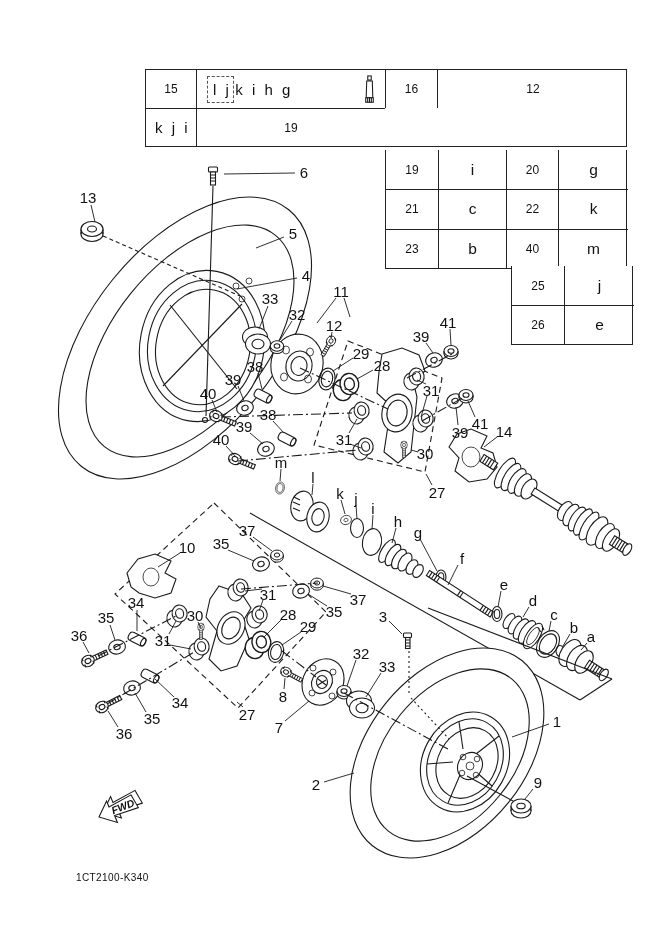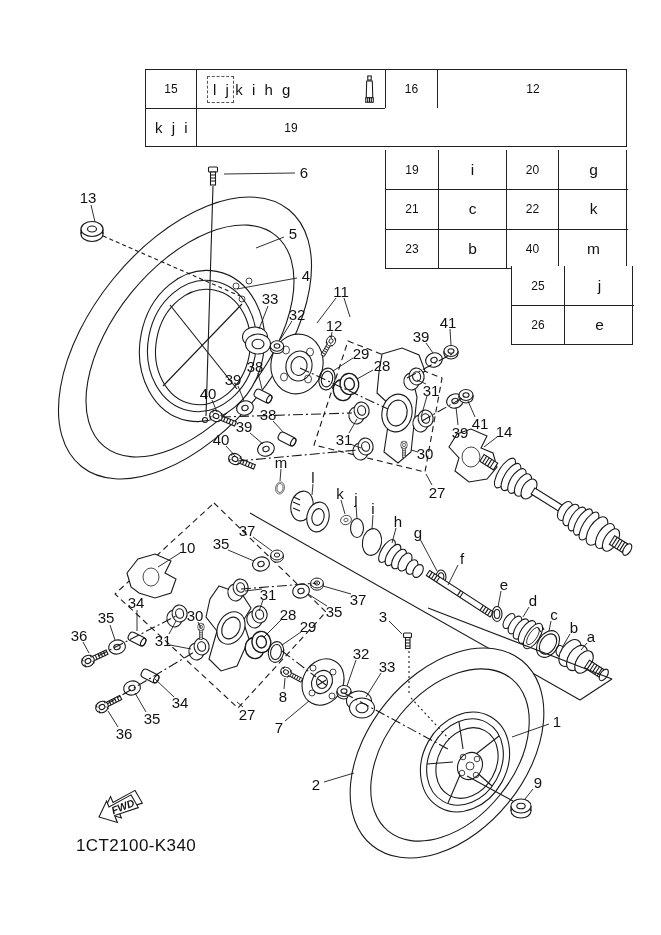--- a/index.html
+++ b/index.html
@@ -21,21 +21,21 @@
   .t2c .cell:nth-child(2n+1){border-left:none}
   .t2c .cell:nth-child(-n+2){border-top:none}
   #t2,#t3{border-top:none}
   .num{justify-content:center;font-size:12px}
   .ltr{justify-content:center;font-size:15.5px}
   .let{font-size:15px;padding:0 9px;gap:0}
   .grp{letter-spacing:2.5px;white-space:pre}
   .grp:empty{display:none}
   .grp.dashed{border:1.5px dashed #555;padding:4px 2px 4px 5px;margin:0 1px}
   .tubes{margin-left:auto;display:flex;gap:6px;align-items:center}
-  .partcode{position:absolute;left:76px;top:836px;font-size:17px;letter-spacing:.4px;z-index:4}
+  .partcode{position:absolute;left:76px;top:872px;font-size:10px;letter-spacing:.4px;z-index:4}
 </style>
 </head>
 <body>
 
 <div class="stage">
 
 <svg class="diagram" width="661" height="935" viewBox="0 0 661 935">
   <defs>
     <g id="washerG">
           <ellipse rx="8.5" ry="7" class="sw"></ellipse>

